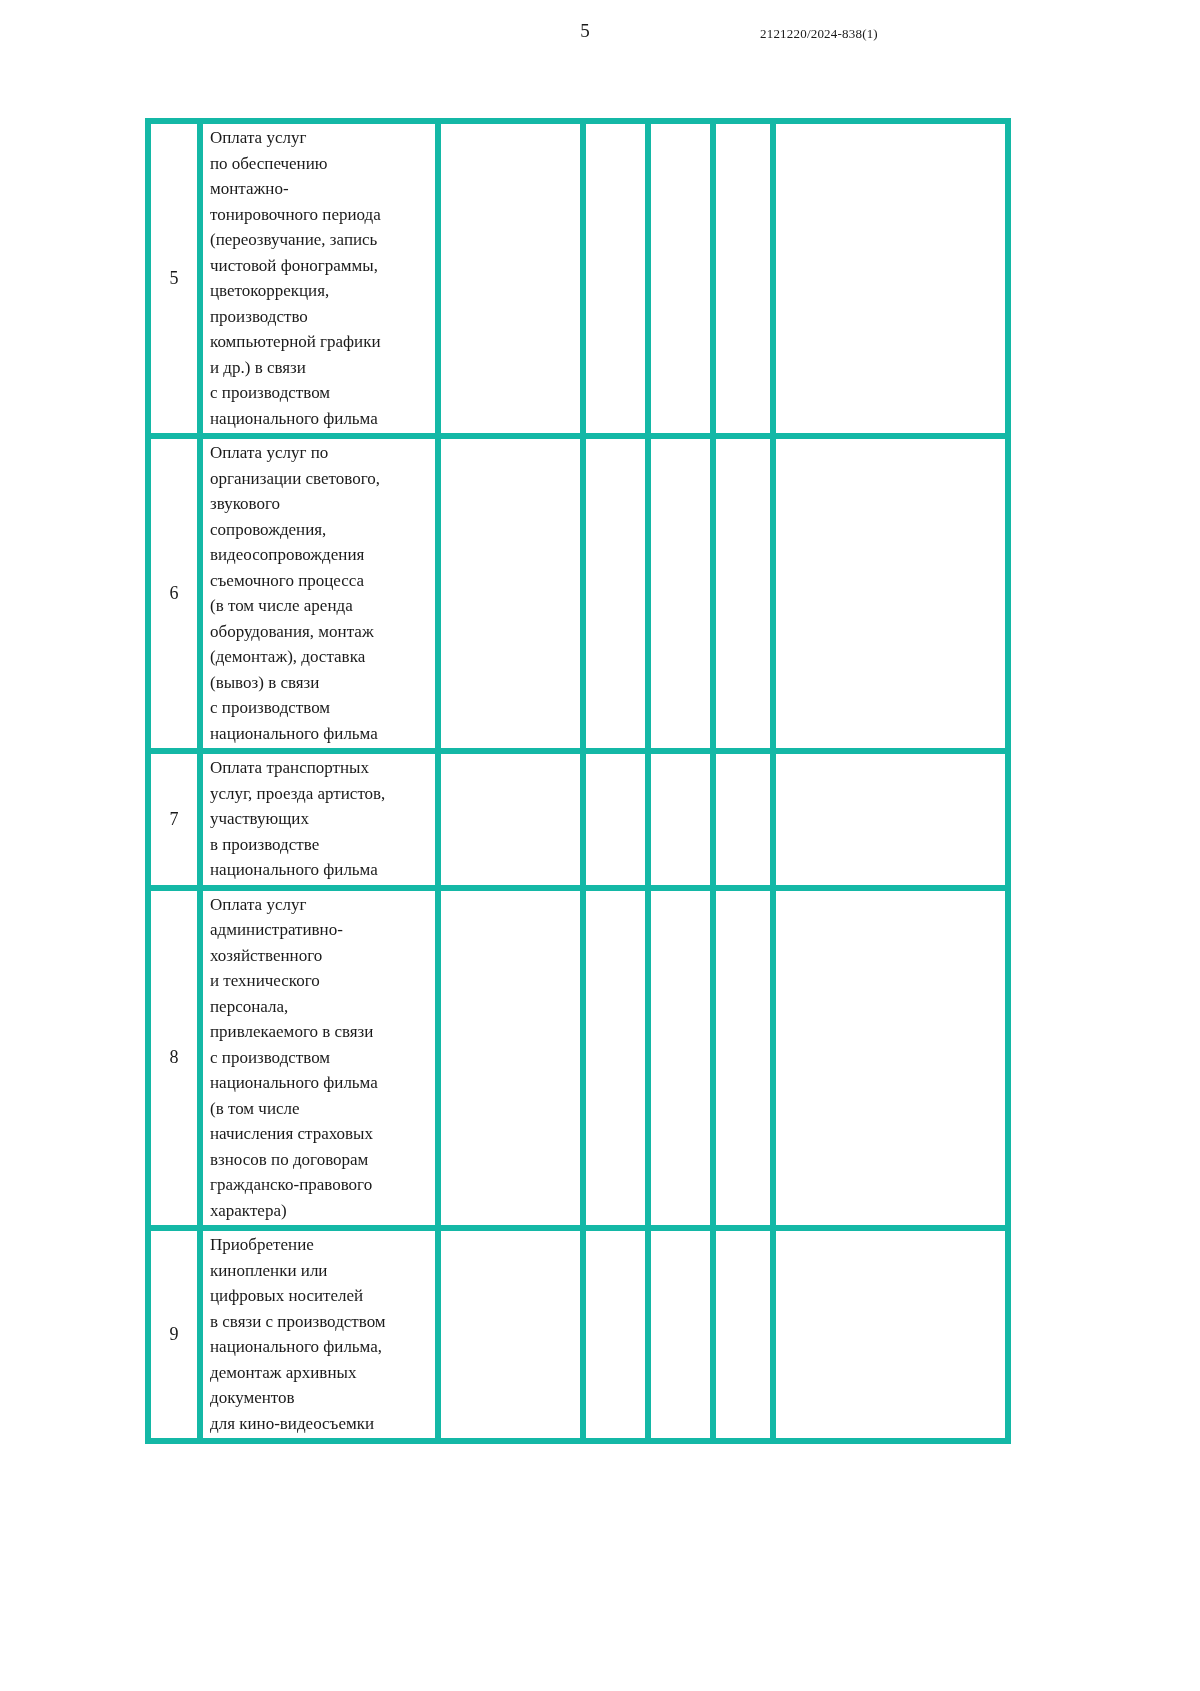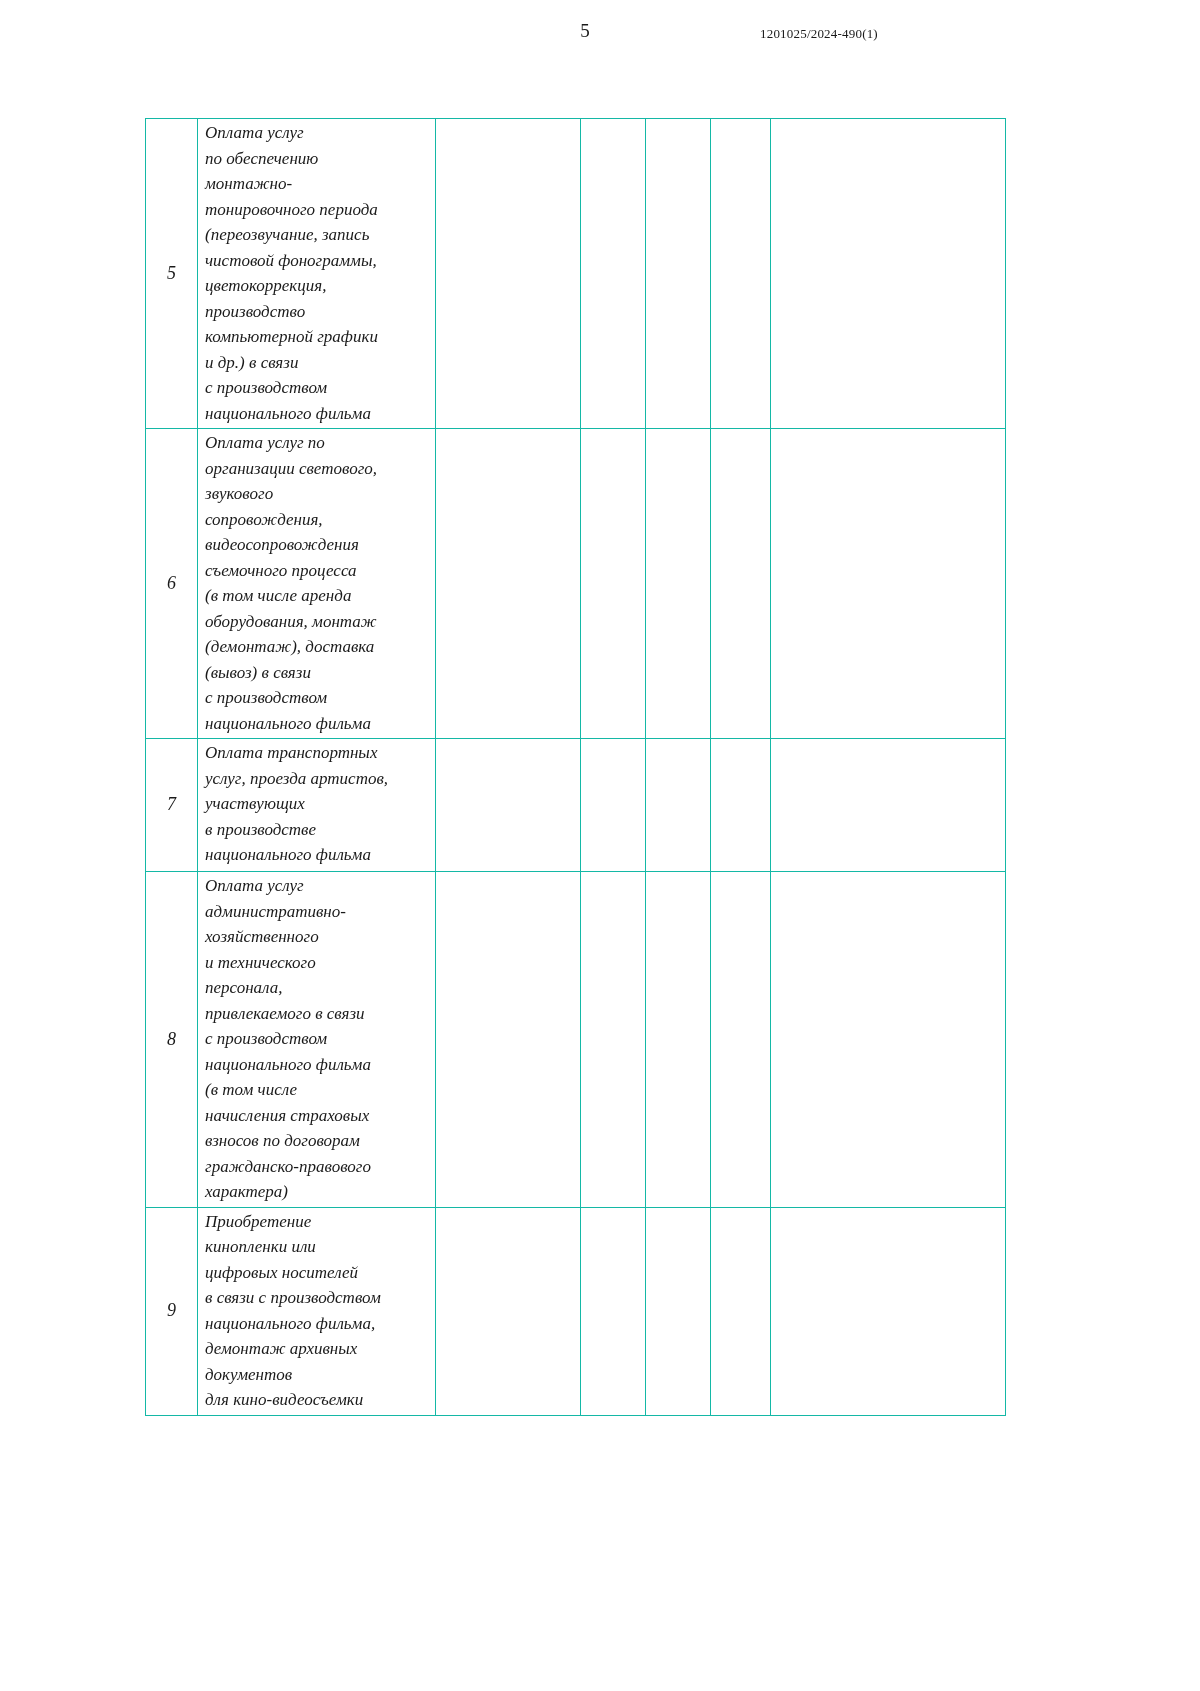--- a/index.html
+++ b/index.html
@@ -41,23 +41,22 @@
     position: absolute;
     left: 145px;
     top: 118px;
     width: 860px;
     border-collapse: collapse;
     table-layout: fixed;
     font-size: 17px;
     line-height: 25.5px;
   }
   .main-table td {
-    border: 1px solid #14b8a6;
+    border: 6px solid #14b8a6;
     padding: 0;
-    font-style: italic;
   }
   .col-num   { width: 52px; }
   .col-desc  { width: 238px; }
   .col-a     { width: 145px; }
   .col-b     { width: 65px; }
   .col-c     { width: 65px; }
   .col-d     { width: 60px; }
   .col-e     { width: 235px; }
   td.cell-num {
     text-align: center;
@@ -76,21 +75,21 @@
   tr.row-6 { height: 308px; }
   tr.row-7 { height: 133px; }
   tr.row-8 { height: 333px; }
   tr.row-9 { height: 196px; }
 </style>
 </head>
 <body>
 
 <div class="page-header">
   <div class="page-number">5</div>
-  <div class="doc-number">1201025/2024-490(1)</div>
+  <div class="doc-number">2121220/2024-838(1)</div>
 </div>
 
 <table class="main-table">
   <colgroup>
     <col class="col-num">
     <col class="col-desc">
     <col class="col-a">
     <col class="col-b">
     <col class="col-c">
     <col class="col-d">

